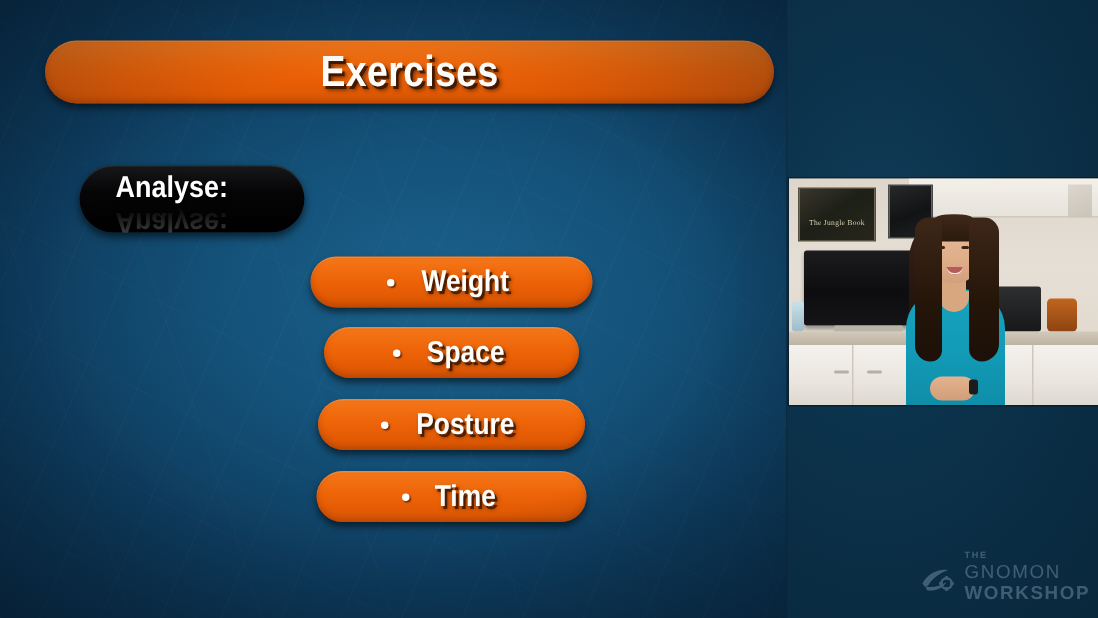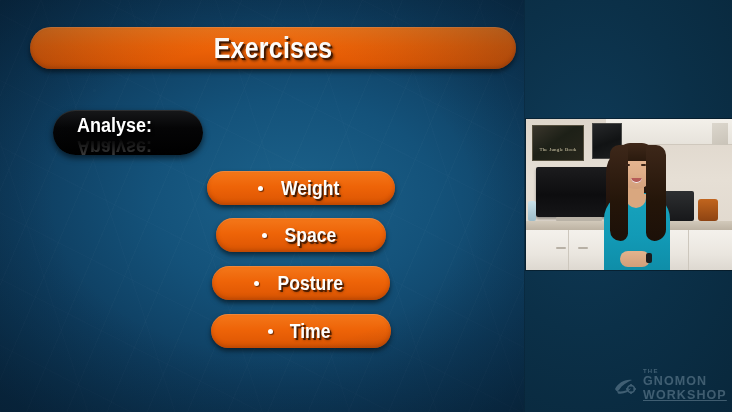--- a/index.html
+++ b/index.html
@@ -292,26 +292,26 @@
     display:flex; align-items:center; gap:5px;
     opacity:.30;
   }
   #wm-logo { width:26px; height:22px; flex:none; }
   #wm-text { display:flex; flex-direction:column; line-height:1; }
   #wm-the {
     font-size:6px; font-weight:bold; color:#bcd3e2;
     letter-spacing:1.2px; margin-bottom:1px;
   }
   #wm-gnomon {
-    font-size:12.5px; font-weight:bold; color:#bcd3e2;
+    font-size:12.5px; font-weight:normal; color:#bcd3e2;
     letter-spacing:1.1px; transform:scaleX(1.0); font-family:"Liberation Sans", sans-serif;
   }
   #wm-workshop {
     font-size:12.5px; font-weight:bold; color:#bcd3e2;
-    letter-spacing:1.1px; margin-top:1px;text-decoration:underline;
+    letter-spacing:1.1px; margin-top:1px;
   }
 </style>
 </head>
 <body>
 
 <div id="frame">
 
   <div id="right-panel"></div>
   <div id="panel-divider"></div>
 

